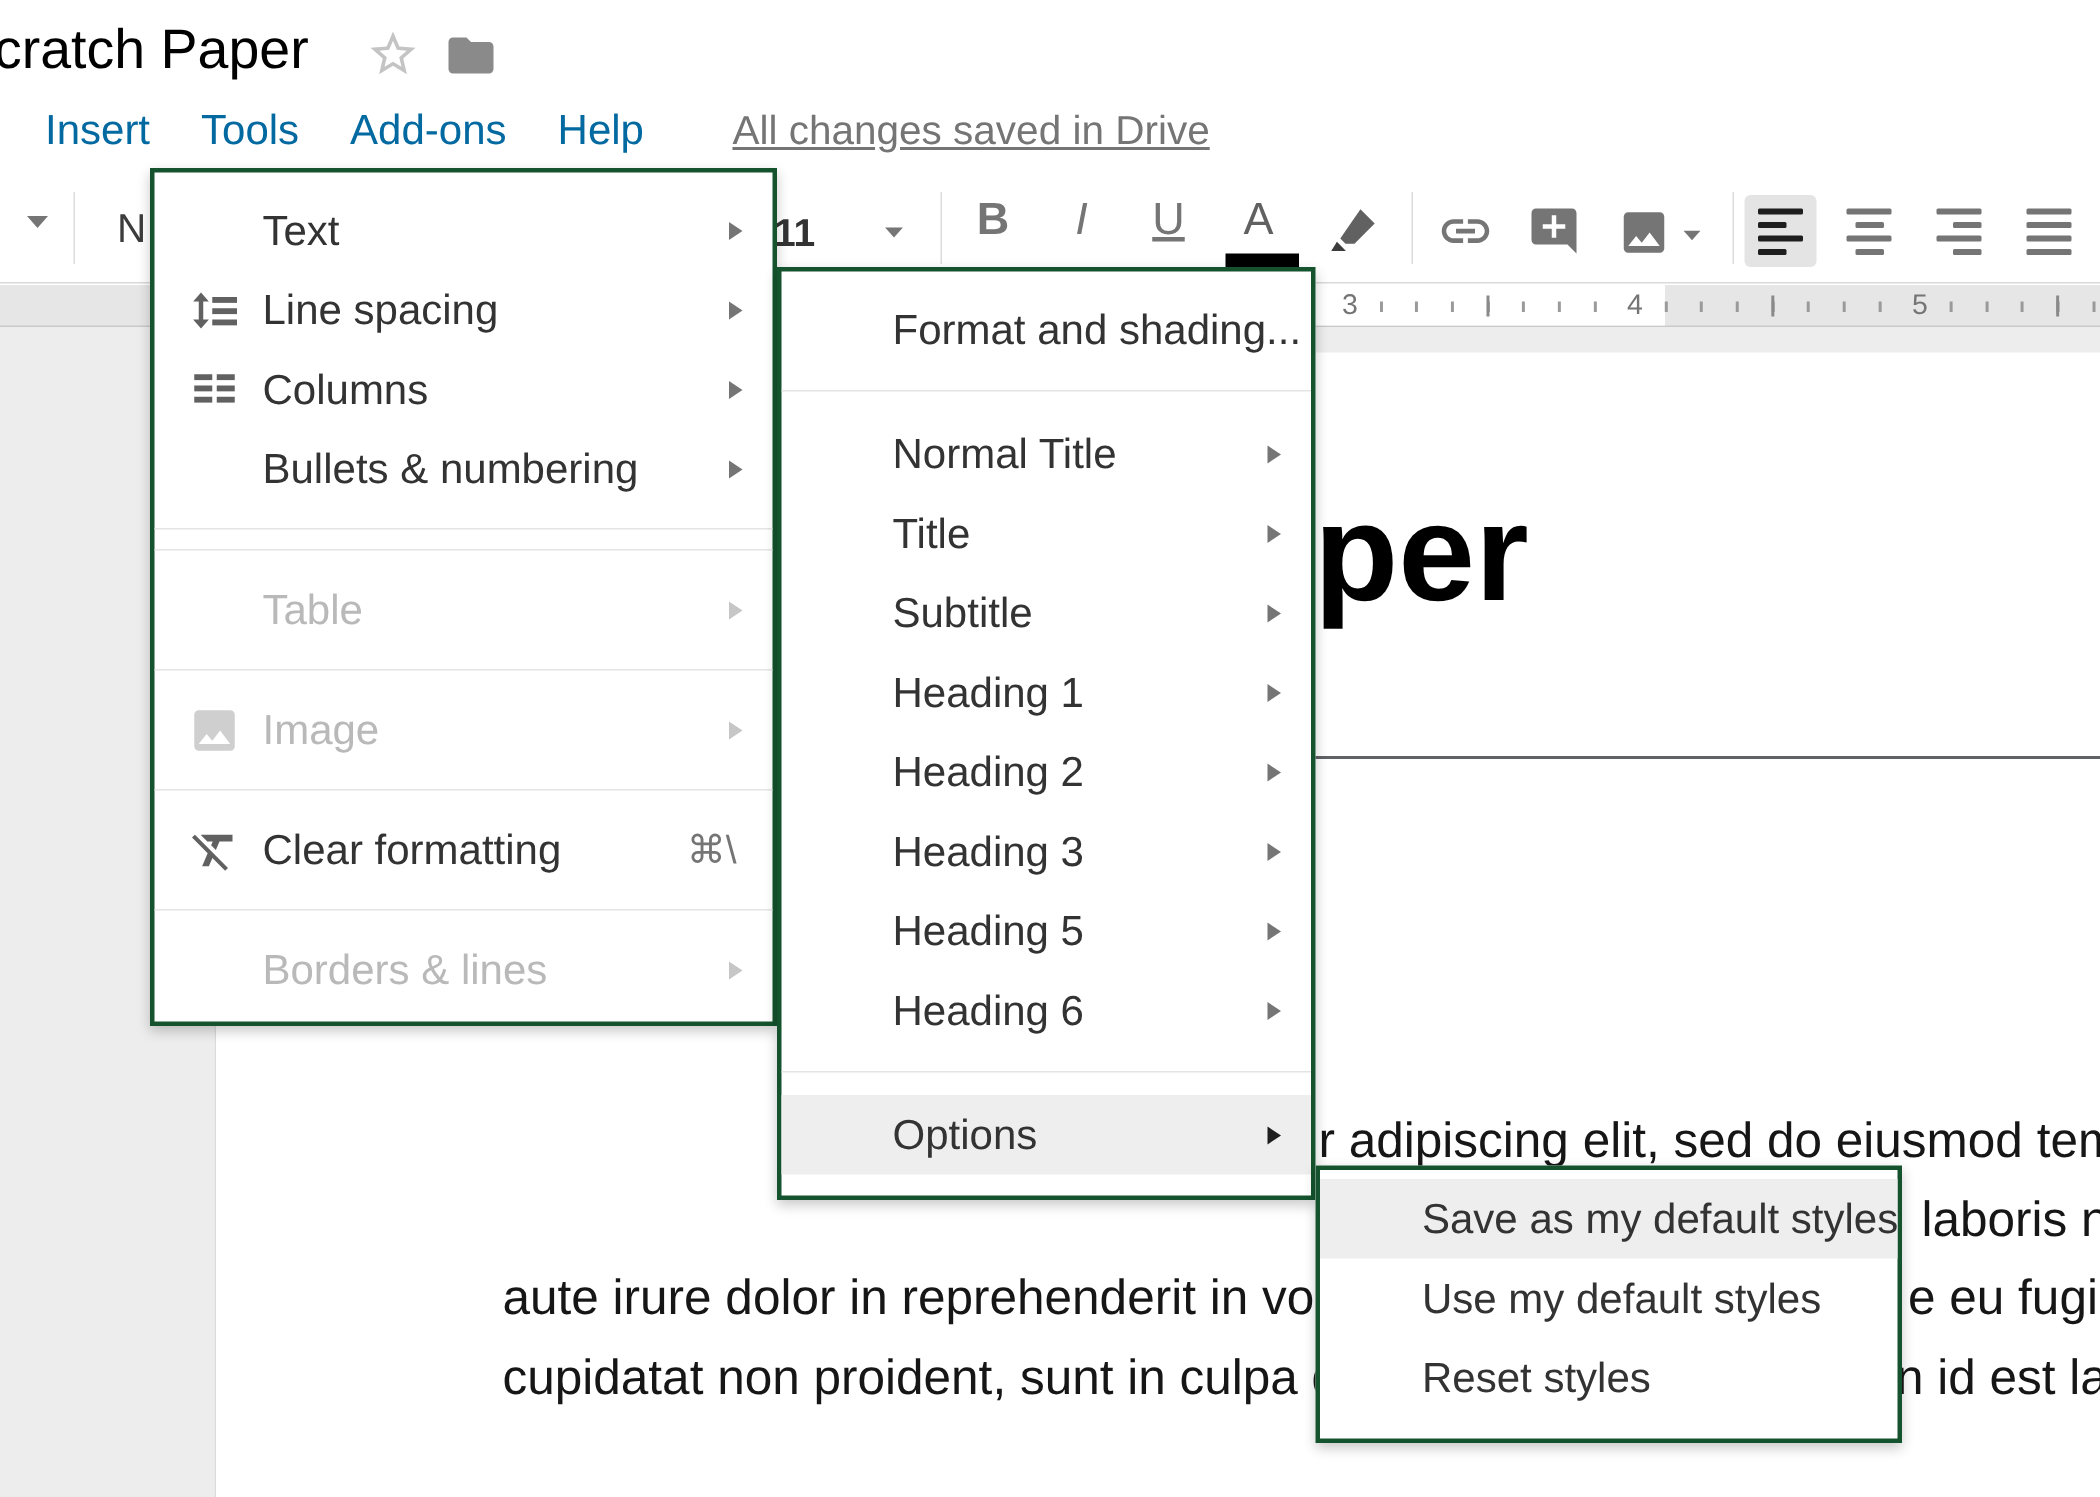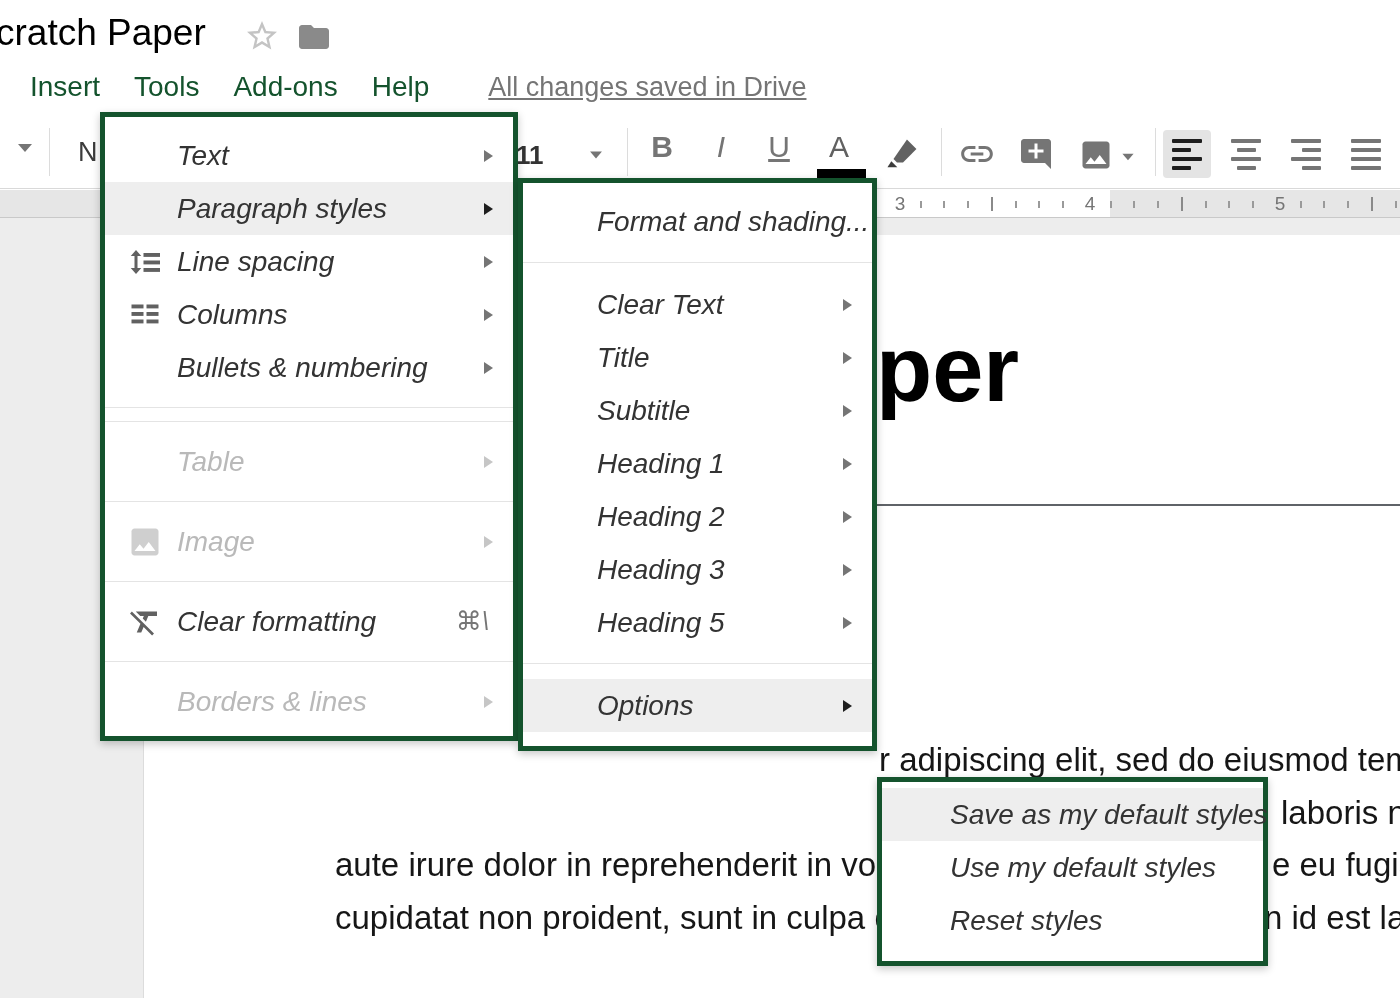--- a/index.html
+++ b/index.html
@@ -6,21 +6,21 @@
   html,body { width:1400px; height:998px; overflow:hidden; background:#fff;
     font-family:"Liberation Sans","DejaVu Sans",sans-serif; }
   .abs { position:absolute; }
 
   
   #doc-title { left:-4px; top:12px; font-size:37px; color:#000; white-space:nowrap; }
   #star-btn  { left:244px; top:18px; width:36px; height:36px; }
   #folder-btn{ left:296px; top:19px; width:36px; height:36px; }
 
   #menubar { left:0; top:62px; height:50px; width:1400px; display:flex; align-items:center; }
-  .menu-btn { font-size:28px; color:#14532d; padding:6px 17px; white-space:nowrap; }
+  .menu-btn { font-size:28px; color:#0369a1; padding:6px 17px; white-space:nowrap; }
   .menu-btn:first-child { margin-left:-2px; }
   .menu-btn.active { background:#fff; border:1px solid #d9d9d9; border-bottom:none;
     position:relative; z-index:12; height:50px; display:flex; align-items:center; }
   #save-status { font-size:27px; color:#757575; text-decoration:underline; margin-left:42px; white-space:nowrap; }
 
   
   #toolbar { left:0; top:113px; width:1400px; height:76px; background:#fff; z-index:2; }
   #toolbar-border { left:0; top:188px; width:1400px; height:1px; background:#d9d9d9; z-index:3; }
   .tb-sep { top:15px; width:1px; height:48px; background:#dcdcdc; }
   .caret { width:0; height:0; border-left:7px solid transparent; border-right:7px solid transparent;
@@ -50,22 +50,22 @@
   
   #canvas { left:0; top:218px; width:1400px; height:780px; background:#ededed; z-index:0; }
   #page { left:143px; top:235px; width:1420px; height:763px; background:#fff;
     border-left:1px solid #dcdcdc; z-index:1; }
   #doc-layer { left:0; top:0; width:1400px; height:998px; z-index:2; pointer-events:none; }
   #doc-title-fragment { left:876px; top:323px; font-size:92px; font-weight:700; color:#000; line-height:1; }
   #doc-hr { left:335px; top:504px; width:1180px; height:2px; background:#5f6368; }
   .frag { font-size:33px; color:#161616; white-space:nowrap; line-height:1.2; }
 
   
-  .menu-panel { background:#fff; border:5px solid #14532d;
-    box-shadow:0 3px 8px rgba(0,0,0,.22); padding:12px 0;font-style:italic; }
+  .menu-panel { background:#fff; border:3px solid #14532d;
+    box-shadow:0 3px 8px rgba(0,0,0,.22); padding:12px 0; }
   #format-menu { left:100px; top:112px; width:418px; z-index:10; padding-bottom:8px; }
   #pstyles-menu { left:518px; top:178px; width:359px; z-index:11; padding-bottom:14px; }
   #options-menu { left:877px; top:777px; width:391px; z-index:12; padding:6px 0 14px 0; }
   .mi { position:relative; height:53px; display:flex; align-items:center; }
   .mi.hl { background:#eee; }
   .mi-label { font-size:28px; color:#333; white-space:nowrap; }
   .mi.disabled .mi-label { color:#b9b9b9; }
   #format-menu .mi-label { margin-left:72px; }
   #pstyles-menu .mi-label { margin-left:74px; }
   #options-menu .mi-label { margin-left:68px; }
@@ -198,26 +198,20 @@
   <span id="ruler-nums"><span class="abs ruler-num" style="left: 900px; background: rgb(255, 255, 255);">3</span><span class="abs ruler-num" style="left: 1090px; background: rgb(255, 255, 255);">4</span><span class="abs ruler-num" style="left: 1280px; background: rgb(230, 230, 230);">5</span></span>
 </div>
 
 <div class="abs menu-panel" id="format-menu">
     <div class="mi">
       <span class="mi-label">Text</span>
       <span class="mi-right">
         <span class="mi-arrow"></span>
       </span>
     </div>
-    <div class="mi hl">
-      <span class="mi-label">Paragraph styles</span>
-      <span class="mi-right">
-        <span class="mi-arrow"></span>
-      </span>
-    </div>
     <div class="mi">
       <span class="mi-icon"><svg viewBox="0 0 24 24" width="36" height="36" fill="#616161">
           <path d="M6 4l-3.5 4h2.5v8H2.5L6 20l3.5-4H7V8h2.5L6 4z"></path>
           <rect x="11" y="6" width="11" height="2.6"></rect>
           <rect x="11" y="11" width="11" height="2.6"></rect>
           <rect x="11" y="16" width="11" height="2.6"></rect>
         </svg></span>
       <span class="mi-label">Line spacing</span>
       <span class="mi-right">
         <span class="mi-arrow"></span>
@@ -279,21 +273,21 @@
         <span class="mi-arrow"></span>
       </span>
     </div>
   </div>
 <div class="abs menu-panel" id="pstyles-menu">
     <div class="mi">
       <span class="mi-label">Format and shading...</span>
     </div>
     <div class="menu-sep"></div>
     <div class="mi">
-      <span class="mi-label">Clear Text</span>
+      <span class="mi-label">Normal Title</span>
       <span class="mi-right">
         <span class="mi-arrow"></span>
       </span>
     </div>
     <div class="mi">
       <span class="mi-label">Title</span>
       <span class="mi-right">
         <span class="mi-arrow"></span>
       </span>
     </div>
@@ -316,20 +310,26 @@
       </span>
     </div>
     <div class="mi">
       <span class="mi-label">Heading 3</span>
       <span class="mi-right">
         <span class="mi-arrow"></span>
       </span>
     </div>
     <div class="mi">
       <span class="mi-label">Heading 5</span>
+      <span class="mi-right">
+        <span class="mi-arrow"></span>
+      </span>
+    </div>
+    <div class="mi">
+      <span class="mi-label">Heading 6</span>
       <span class="mi-right">
         <span class="mi-arrow"></span>
       </span>
     </div>
     <div class="menu-sep"></div>
     <div class="mi hl">
       <span class="mi-label">Options</span>
       <span class="mi-right">
         <span class="mi-arrow"></span>
       </span>

